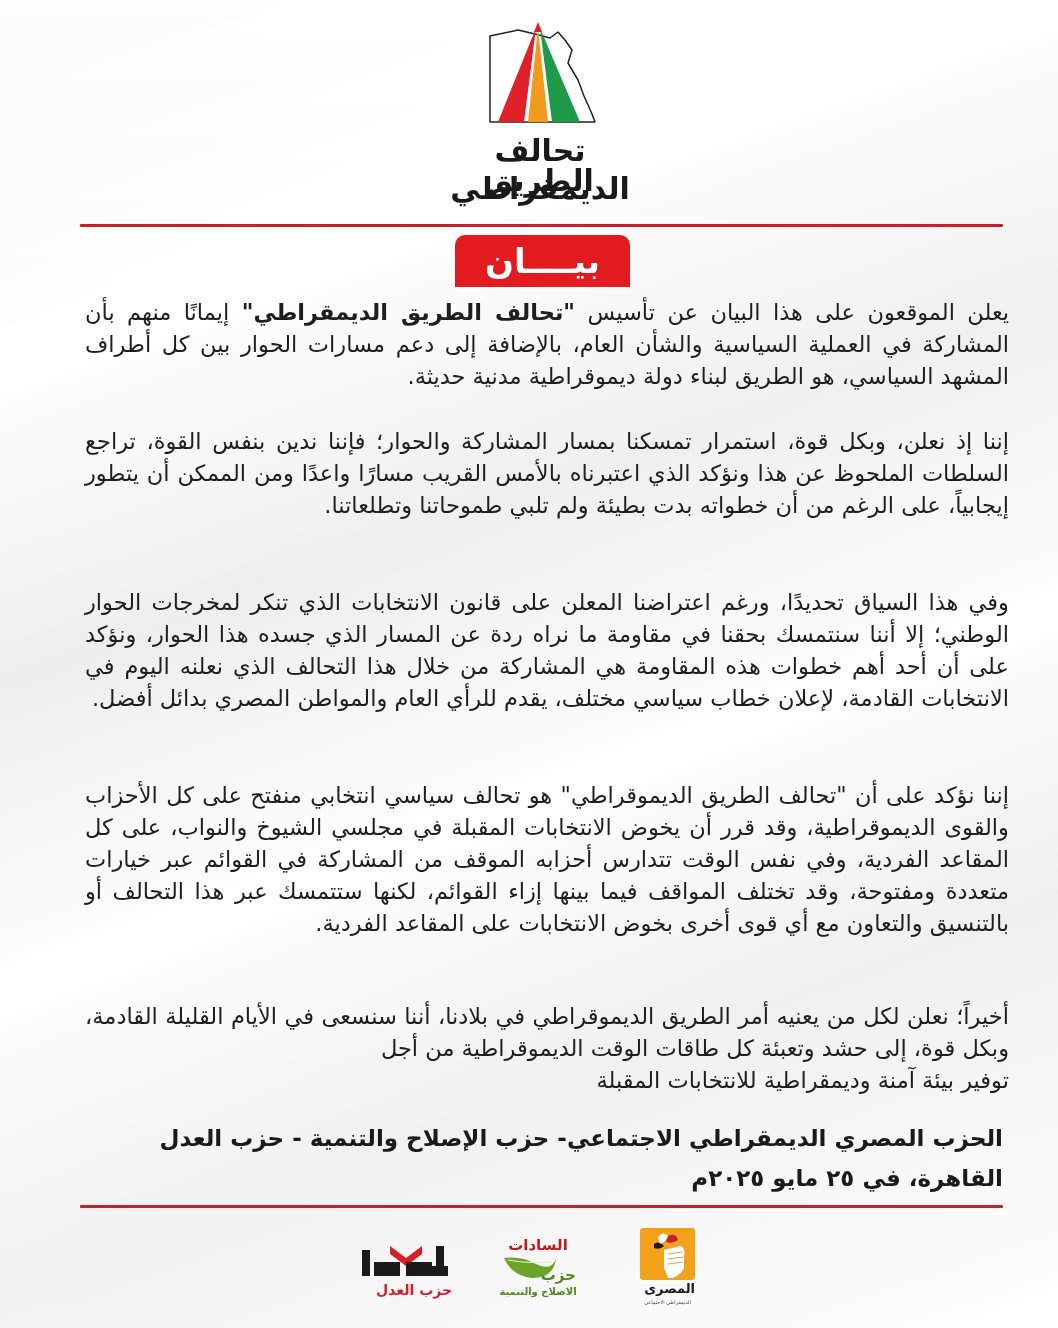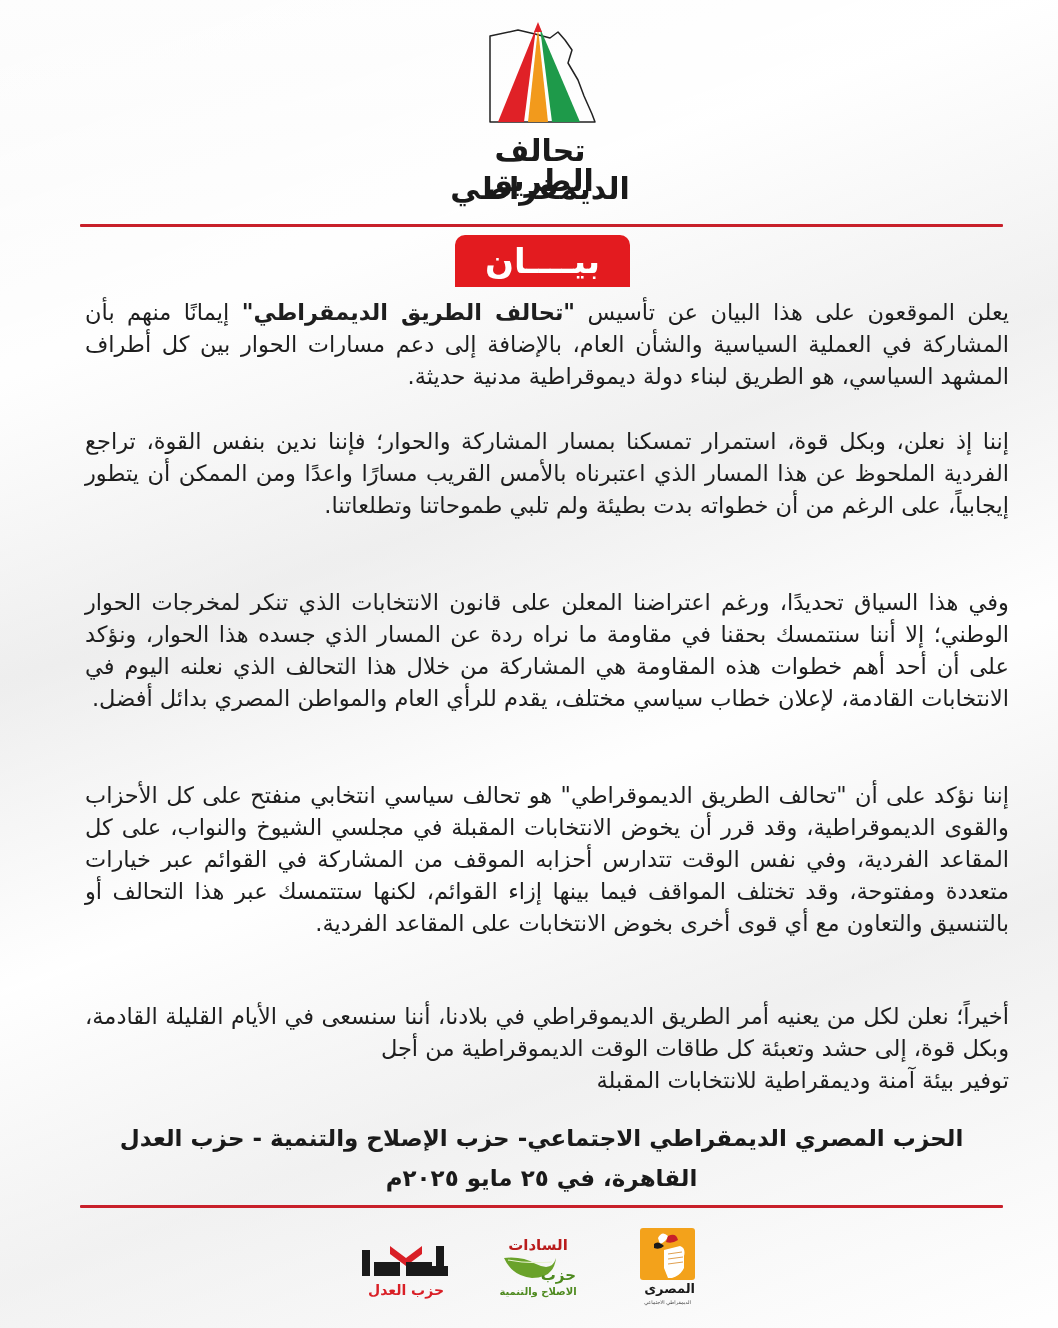--- a/index.html
+++ b/index.html
@@ -43,33 +43,33 @@
     }
     .p1 { top: 296px; }
     .p2 { top: 425px; }
     .p3 { top: 586px; }
     .p4 { top: 779px; }
     .p5 { top: 1000px; }
     .p5 .last { display: block; text-align: center; }
     .body-text b { font-weight: bold; }
     .signers {
       position: absolute; left: 80px; width: 923px; top: 1118px;
-      text-align: center; font-weight: bold; font-size: 23px; line-height: 40px;
+      text-align: right; font-weight: bold; font-size: 23px; line-height: 40px;
       color: #1a1a1a;
     }
     .logos-row {
       position: absolute; left: 350px; top: 1228px; width: 370px; height: 80px;
     }
     .party-logo { position: absolute; top: 0; }
     .adl { left: 10px; top: 14px; width: 92px; height: 60px; }
     .adl .mark {
       position: absolute; left: 0; top: 0; width: 92px; height: 36px;
     }
     .adl .name {
-      position: absolute; left: 0; top: 40px; width: 92px; text-align: center;
+      position: absolute; left: 0; top: 40px; width: 92px; text-align: right;
       color: #d91f26; font-weight: bold; font-size: 14px;
     }
     .islah { left: 148px; top: 8px; width: 80px; height: 70px; }
     .islah .top-word {
       position: absolute; left: 0; width: 80px; top: 0; text-align: center;
       color: #b91c1c; font-weight: bold; font-size: 15px;
     }
     .islah .leaf { position: absolute; left: 4px; top: 18px; }
     .islah .hizb {
       position: absolute; right: 2px; top: 30px; color: #4e8a1f; font-weight: bold; font-size: 15px;
@@ -108,21 +108,21 @@
   <div class="logo-title l1">تحالف الطريق</div>
   <div class="logo-title l2">الديمقراطي</div>
 </div>
 
 <div class="rule top"></div>
 
 <div class="badge">بيــــان</div>
 
 <p class="body-text p1"><span>يعلن الموقعون على هذا البيان عن تأسيس </span><b>"تحالف الطريق الديمقراطي"</b><span> إيمانًا منهم بأن المشاركة في العملية السياسية والشأن العام، بالإضافة إلى دعم مسارات الحوار بين كل أطراف المشهد السياسي، هو الطريق لبناء دولة ديموقراطية مدنية حديثة.</span></p>
 
-<p class="body-text p2">إننا إذ نعلن، وبكل قوة، استمرار تمسكنا بمسار المشاركة والحوار؛ فإننا ندين بنفس القوة، تراجع الفردية الملحوظ عن هذا المسار الذي اعتبرناه بالأمس القريب مسارًا واعدًا ومن الممكن أن يتطور إيجابياً، على الرغم من أن خطواته بدت بطيئة ولم تلبي طموحاتنا وتطلعاتنا.</p>
+<p class="body-text p2">إننا إذ نعلن، وبكل قوة، استمرار تمسكنا بمسار المشاركة والحوار؛ فإننا ندين بنفس القوة، تراجع السلطات الملحوظ عن هذا ونؤكد الذي اعتبرناه بالأمس القريب مسارًا واعدًا ومن الممكن أن يتطور إيجابياً، على الرغم من أن خطواته بدت بطيئة ولم تلبي طموحاتنا وتطلعاتنا.</p>
 
 <p class="body-text p3">وفي هذا السياق تحديدًا، ورغم اعتراضنا المعلن على قانون الانتخابات الذي تنكر لمخرجات الحوار الوطني؛ إلا أننا سنتمسك بحقنا في مقاومة ما نراه ردة عن المسار الذي جسده هذا الحوار، ونؤكد على أن أحد أهم خطوات هذه المقاومة هي المشاركة من خلال هذا التحالف الذي نعلنه اليوم في الانتخابات القادمة، لإعلان خطاب سياسي مختلف، يقدم للرأي العام والمواطن المصري بدائل أفضل.</p>
 
 <p class="body-text p4">إننا نؤكد على أن "تحالف الطريق الديموقراطي" هو تحالف سياسي انتخابي منفتح على كل الأحزاب والقوى الديموقراطية، وقد قرر أن يخوض الانتخابات المقبلة في مجلسي الشيوخ والنواب، على كل المقاعد الفردية، وفي نفس الوقت تتدارس أحزابه الموقف من المشاركة في القوائم عبر خيارات متعددة ومفتوحة، وقد تختلف المواقف فيما بينها إزاء القوائم، لكنها ستتمسك عبر هذا التحالف أو بالتنسيق والتعاون مع أي قوى أخرى بخوض الانتخابات على المقاعد الفردية.</p>
 
 <p class="body-text p5"><span>أخيراً؛ نعلن لكل من يعنيه أمر الطريق الديموقراطي في بلادنا، أننا سنسعى في الأيام القليلة القادمة، وبكل قوة، إلى حشد وتعبئة كل طاقات الوقت الديموقراطية من أجل</span> <span class="last">توفير بيئة آمنة وديمقراطية للانتخابات المقبلة</span></p>
 
 <div class="signers">
   <div>الحزب المصري الديمقراطي الاجتماعي- حزب الإصلاح والتنمية - حزب العدل</div>
   <div>القاهرة، في ٢٥ مايو ٢٠٢٥م</div>

